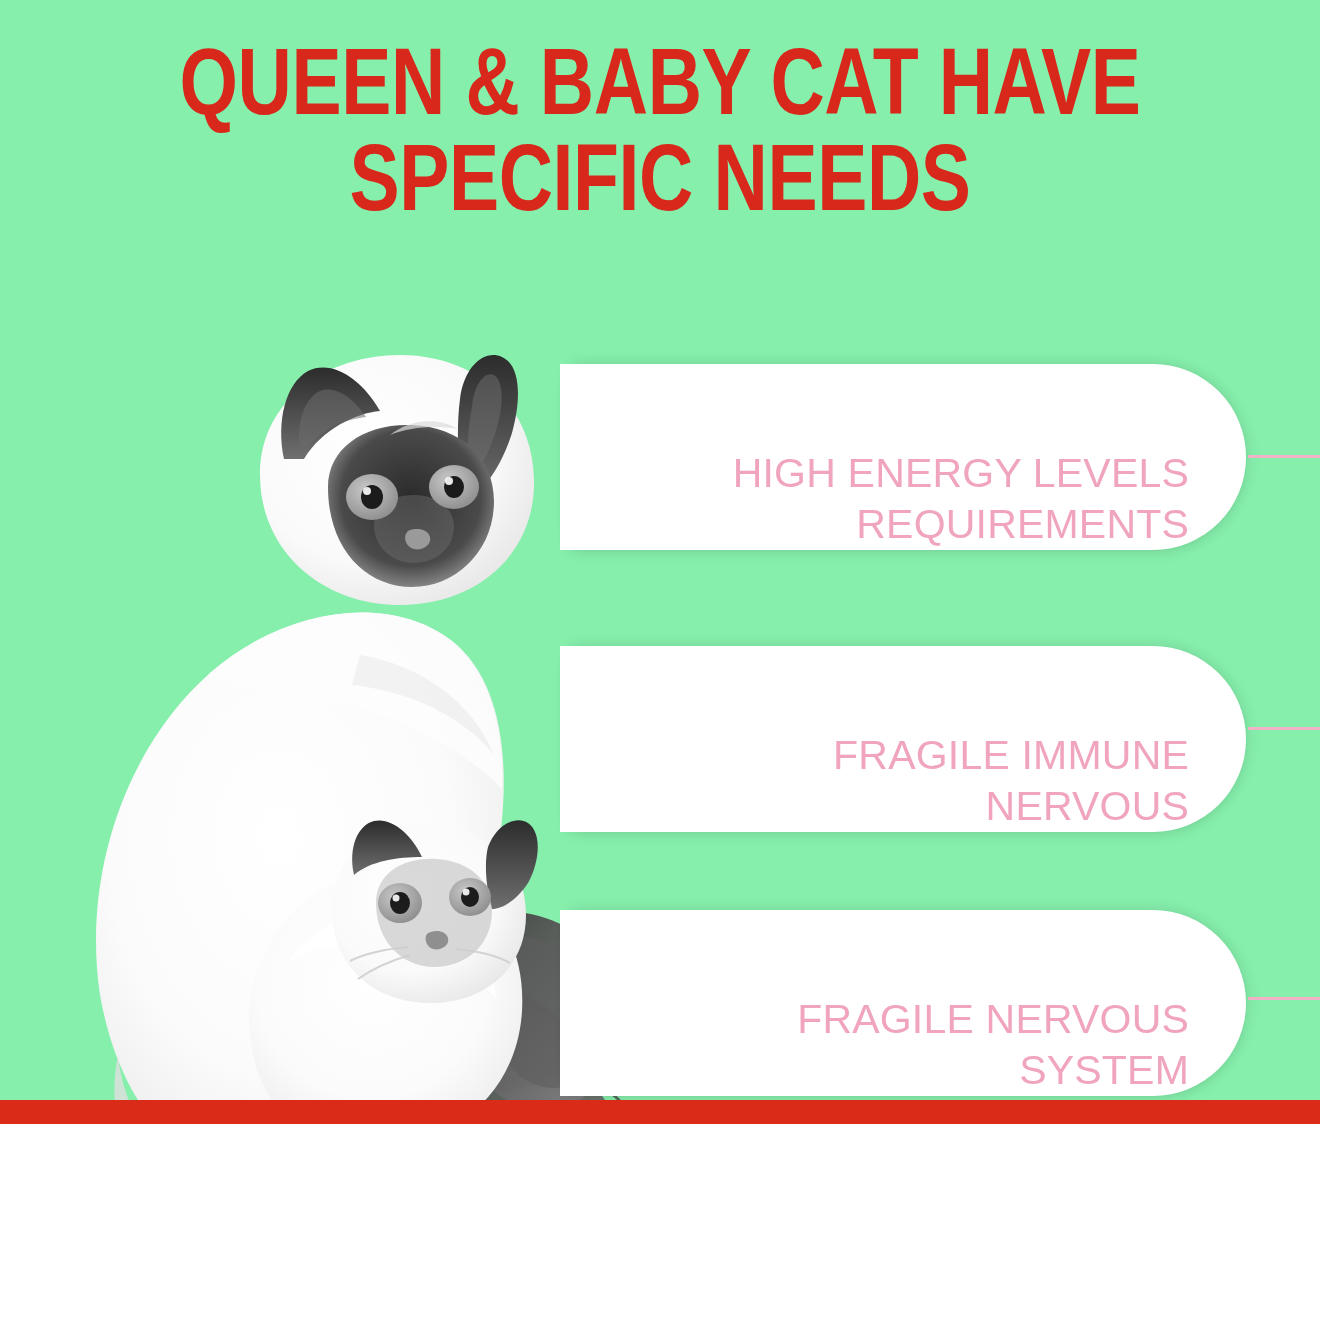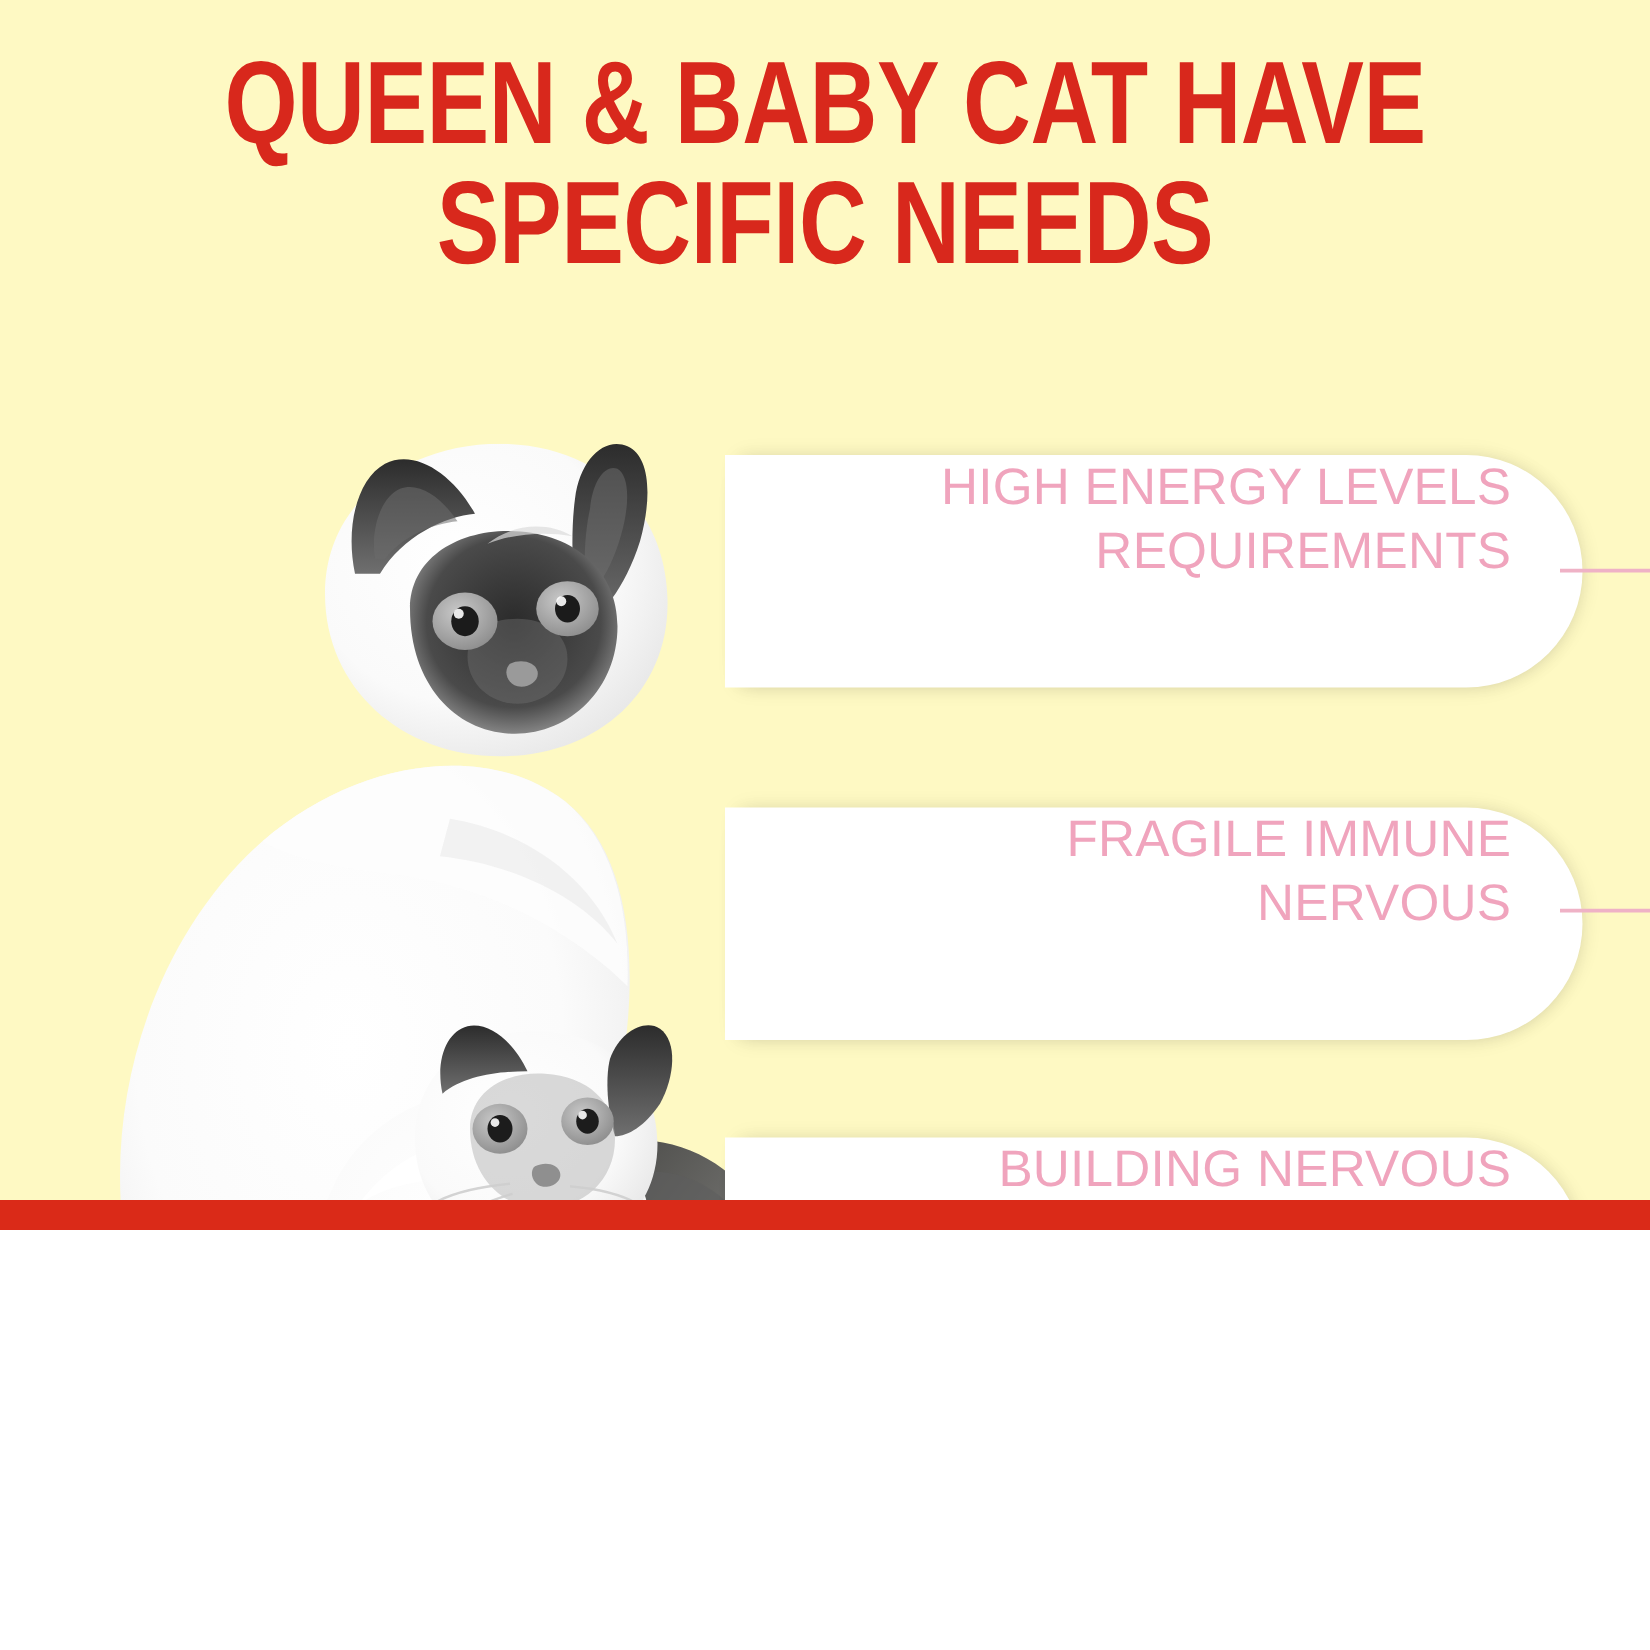--- a/index.html
+++ b/index.html
@@ -3,22 +3,22 @@
 <meta charset="utf-8">
 <style>
   html, body {
     margin: 0;
     padding: 0;
     background: #ffffff;
   }
   #canvas {
     position: relative;
     width: 1320px;
-    height: 984px;
-    background: #fef9c3;
+    height: 1124px;
+    background: #86efac;
     overflow: hidden;
     font-family: "Liberation Sans", sans-serif;
   }
 
   
   .title-block {
     position: absolute;
     left: 0;
     top: 34px;
     width: 1320px;
@@ -40,29 +40,29 @@
     top: 355px;
     width: 640px;
     height: 900px;
   }
   .photo svg { display: block; width: 100%; height: 100%; }
 
   
   .callout {
     position: absolute;
     height: 186px;
-    left: 580px;
+    left: 560px;
     width: 686px;
     background: #ffffff;
     border-radius: 0 96px 96px 0;
     box-shadow: 6px 0 16px -6px rgba(0,0,0,0.12),
                 0 10px 18px -12px rgba(0,0,0,0.15),
                 0 -10px 18px -12px rgba(0,0,0,0.10);
     display: flex;
-    align-items: flex-start;
+    align-items: flex-end;
     justify-content: flex-end;
   }
   .callout-text {
     color: #F0A4BD;
     font-size: 41px;
     line-height: 51px;
     font-weight: normal;
     text-align: right;
     padding-right: 57px;
     letter-spacing: 0.2px;
@@ -277,21 +277,21 @@
   </div>
   <div class="connector" id="line-0"></div>
 
   <div class="callout" id="callout-1">
     <div class="callout-text">FRAGILE IMMUNE
 NERVOUS</div>
   </div>
   <div class="connector" id="line-1"></div>
 
   <div class="callout" id="callout-2">
-    <div class="callout-text">BUILDING NERVOUS
+    <div class="callout-text">FRAGILE NERVOUS
 SYSTEM</div>
   </div>
   <div class="connector" id="line-2"></div>
 
   <div class="logo">
     <svg viewBox="0 0 180 115" xmlns="http://www.w3.org/2000/svg" aria-hidden="true">
       <g fill="#D8281C">
 
         <circle cx="90" cy="18" r="16.5"></circle>
         <circle cx="53" cy="25" r="15.5"></circle>

